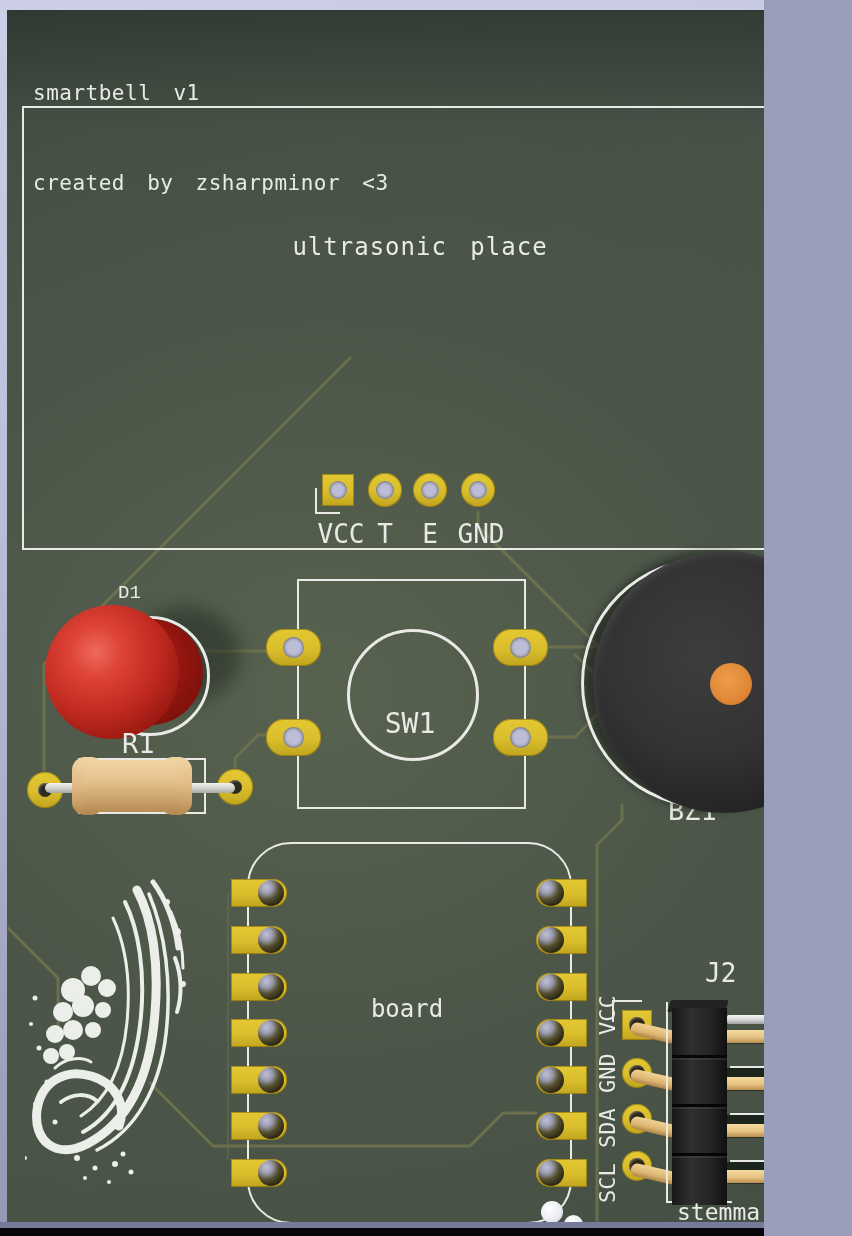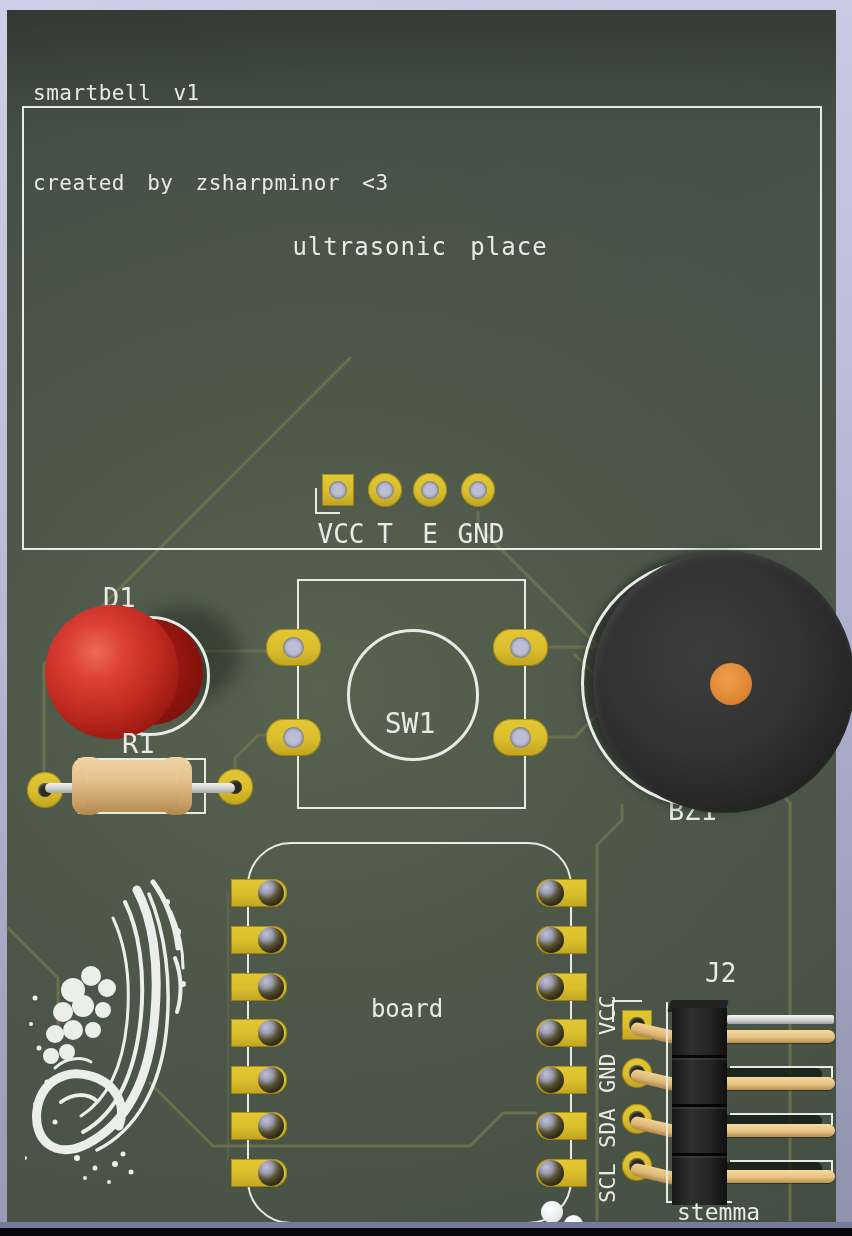--- a/index.html
+++ b/index.html
@@ -1,16 +1,16 @@
 <!DOCTYPE html>
 <html><head>
 <meta charset="utf-8">
 <style>
   html,body{margin:0;padding:0;background:#9a9eb8;}
-  .stage{position:relative;width:852px;height:1236px;overflow:hidden;
+  .stage{position:relative;width:764px;height:1236px;overflow:hidden;
     font-family:"DejaVu Sans Mono",monospace;
     background:linear-gradient(170deg,#cdcfe8 0%,#c0c2dd 30%,#a8abc8 65%,#8e92ac 100%);}
   .board{position:absolute;left:7px;top:10px;width:829px;height:1213px;
     background:
       linear-gradient(180deg,rgba(8,14,10,.28) 0%,rgba(0,0,0,0) 10%),
       radial-gradient(900px 760px at 38% 56%,#57624f 0%,#4b5648 48%,rgba(0,0,0,0) 100%),
       linear-gradient(160deg,#3e4940 0%,#475249 35%,#4a5547 65%,#414c42 100%);}
   .abs{position:absolute;}
   .silktext{position:absolute;color:#e9eae5;white-space:pre;}
   .outline{position:absolute;border:2.5px solid #e9eae5;}
@@ -79,21 +79,21 @@
     </div>
   <div class="pad" style="left:461px;top:473px;width:34px;height:34px;border-radius:50%;">
     <div class="hole-lav" style="left:8px;top:8px;width:18px;height:18px;"></div>
     </div>
 
   <span class="silktext" style="left:341px;top:519px;font-size:26px;transform:translateX(-50%);">VCC</span>
   <span class="silktext" style="left:385px;top:519px;font-size:26px;transform:translateX(-50%);">T</span>
   <span class="silktext" style="left:430px;top:519px;font-size:26px;transform:translateX(-50%);">E</span>
   <span class="silktext" style="left:481px;top:519px;font-size:26px;transform:translateX(-50%);">GND</span>
 
-  <div class="silktext" style="left:103px;top:582px;font-size:27px;">D1</div>
+  <div class="silktext" style="left:118px;top:582px;font-size:19px;font-family:Liberation Mono, monospace;">D1</div>
   <div class="abs" style="left:130px;top:607px;width:110px;height:96px;border-radius:50%;background:rgba(24,32,24,.45);filter:blur(9px);"></div>
   <div class="abs" style="left:90px;top:616px;width:114px;height:114px;border-radius:50%;border:3px solid #e9eae5;"></div>
   <div class="abs" style="left:97px;top:619px;width:106px;height:106px;border-radius:50%;background:radial-gradient(circle at 40% 40%,#b22018 0%,#8e140e 55%,#6e0d08 100%);"></div>
   <div class="abs" style="left:45px;top:605px;width:134px;height:134px;border-radius:50%;background:radial-gradient(circle at 38% 35%,#ef6a5c 0%,#dd4237 22%,#c02a20 52%,#8f140e 84%,#7a0f0a 100%);"></div>
 
   <div class="silktext" style="left:122px;top:728px;font-size:27px;">R1</div>
   <div class="outline" style="left:78px;top:758px;width:124px;height:52px;border-width:2px;"></div>
   <div class="pad" style="left:27px;top:772px;width:36px;height:36px;border-radius:50%;">
     <div class="hole-blk" style="left:11px;top:11px;width:14px;height:14px;background:#2b2b20;"></div>
     </div>

